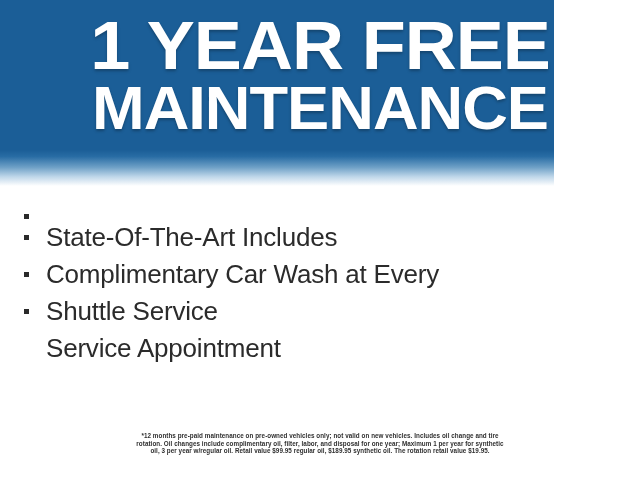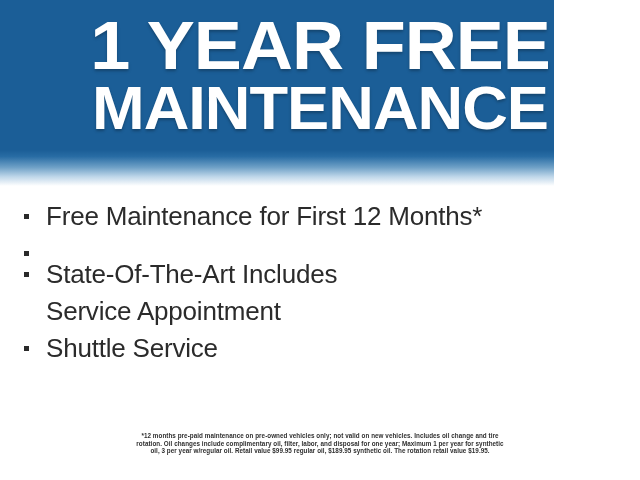--- a/index.html
+++ b/index.html
@@ -132,43 +132,43 @@
   <div class="banner">
     <div class="banner-text">
       <span class="headline-1">1 YEAR FREE</span>
       <span class="headline-2">MAINTENANCE</span>
     </div>
     <div class="banner-fade"></div>
   </div>
 
   <div class="bullets">
 
-    <div class="bullet-row">
-      <span class="bullet-mark"></span>
-      <span class="bullet-text">Free Maintenance for First 12 Months*</span>
-    </div>
 
     <div class="bullet-row">
       <span class="bullet-mark"></span>
     </div>
 
     <div class="bullet-row">
       <span class="bullet-mark"></span>
       <span class="bullet-text">State-Of-The-Art Includes</span>
     </div>
 
-
     <div class="bullet-row">
-      <span class="bullet-mark hidden"></span>
-      <span class="bullet-text">Service Appointment</span>
+      <span class="bullet-mark"></span>
+      <span class="bullet-text">Complimentary Car Wash at Every</span>
     </div>
 
     <div class="bullet-row">
       <span class="bullet-mark"></span>
       <span class="bullet-text">Shuttle Service</span>
+    </div>
+
+    <div class="bullet-row">
+      <span class="bullet-mark hidden"></span>
+      <span class="bullet-text">Service Appointment</span>
     </div>
 
   </div>
 
   <div class="disclaimer">
     <span class="disclaimer-line">*12 months pre-paid maintenance on pre-owned vehicles only; not valid on new vehicles. Includes oil change and tire</span>
     <span class="disclaimer-line">rotation. Oil changes include complimentary oil, filter, labor, and disposal for one year; Maximum 1 per year for synthetic</span>
     <span class="disclaimer-line">oil, 3 per year w/regular oil. Retail value $99.95 regular oil, $189.95 synthetic oil. The rotation retail value $19.95.</span>
   </div>
 

